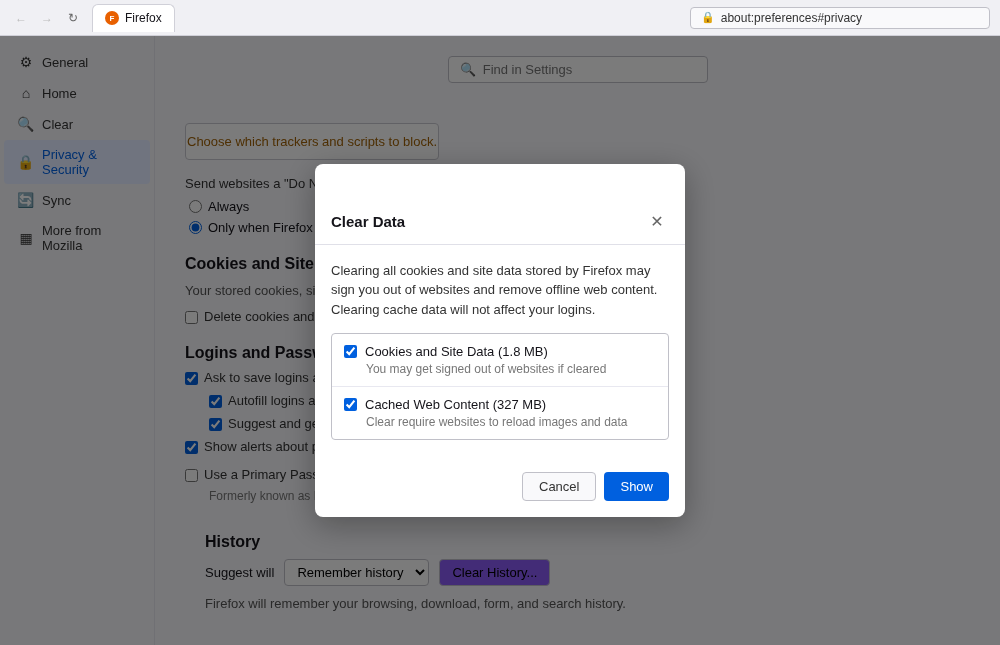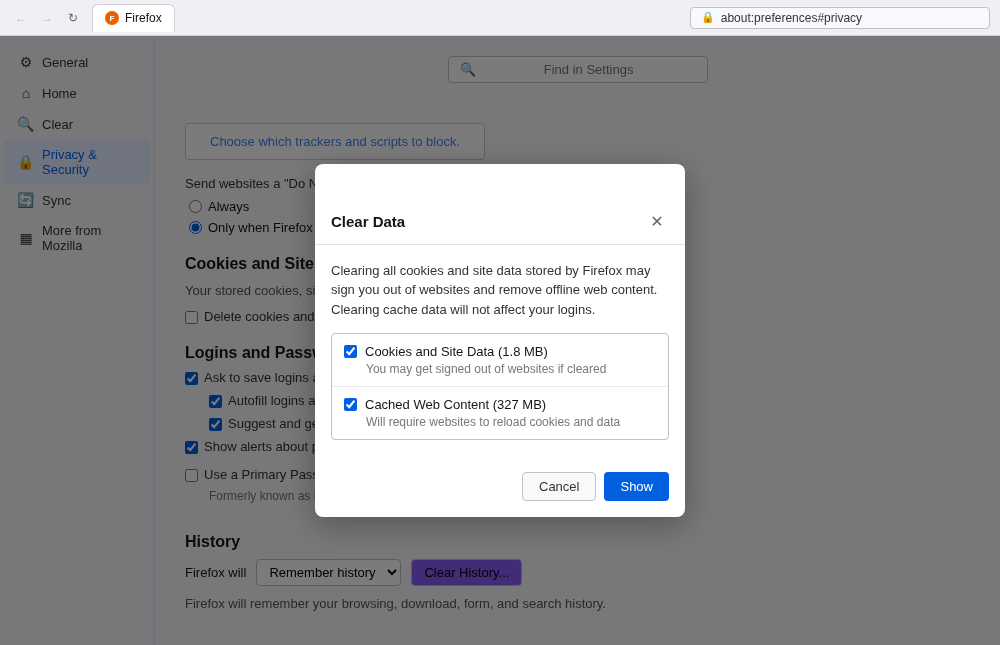--- a/index.html
+++ b/index.html
@@ -23,43 +23,43 @@
     .sidebar { width: 155px; background: #f0f0f4; padding: 10px 0; border-right: 1px solid #e0e0e8; overflow-y: auto; }
     .sidebar-item { display: flex; align-items: center; gap: 8px; padding: 7px 14px; cursor: pointer; border-radius: 4px; margin: 1px 4px; font-size: 13px; color: #333; }
     .sidebar-item.active { background: #e0e8ff; color: #0060df; font-weight: 500; }
     .sidebar-icon { width: 16px; height: 16px; display: flex; align-items: center; justify-content: center; font-size: 14px; flex-shrink: 0; }
 
     
     .content { flex: 1; overflow-y: auto; padding: 20px 30px; position: relative; filter: brightness(0.97); }
 
     
     .settings-search { width: 260px; border: 1px solid #c0c0c8; border-radius: 4px; padding: 5px 12px; font-size: 13px; background: #fff; display: flex; align-items: center; gap: 6px; margin: 0 auto 20px; }
-    .settings-search input { border: none; outline: none; background: transparent; font-size: 13px; width: 100%; color: #333; text-align: center; }
-    .tracker-block-box { background: #fff; border: 1px solid #c8c8d0; border-radius: 4px; padding: 10px 24px; font-size: 13px; color: #3b82f6; margin-bottom: 16px; display: inline-block; }
+    .settings-search input { border: none; outline: none; background: transparent; font-size: 13px; width: 100%; color: #333; }
+    .tracker-block-box { background: #fff; border: 1px solid #c8c8d0; border-radius: 4px; padding: 10px 1px; font-size: 13px; color: #a16207; margin-bottom: 16px; display: inline-block; }
 
     .dnt-section { margin-bottom: 16px; }
     .dnt-label { font-size: 13px; color: #333; margin-bottom: 8px; }
     .dnt-label a { color: #0060df; text-decoration: none; }
     .radio-group { display: flex; flex-direction: column; gap: 6px; margin-left: 4px; }
     .radio-item { display: flex; align-items: center; gap: 6px; font-size: 13px; }
     .radio-item input[type=radio] { accent-color: #0060df; }
 
     .section-title { font-size: 16px; font-weight: 600; color: #15141a; margin-bottom: 8px; margin-top: 20px; }
     .section-desc { font-size: 13px; color: #555; margin-bottom: 8px; line-height: 1.5; }
     .section-desc a { color: #0060df; text-decoration: none; }
 
     .checkbox-item { display: flex; align-items: flex-start; gap: 6px; margin-bottom: 8px; font-size: 13px; }
     .checkbox-item input[type=checkbox] { margin-top: 2px; accent-color: #0060df; }
     .checkbox-item label { color: #333; }
     .sub-checkbox { margin-left: 24px; }
     .primary-password-row { display: flex; align-items: center; gap: 16px; margin-top: 6px; }
     .change-password-btn { font-size: 13px; color: #555; border: 1px solid #c0c0c8; background: #f9f9fb; padding: 4px 12px; border-radius: 4px; cursor: pointer; }
     .formerly { font-size: 12px; color: #777; margin-top: 2px; margin-left: 24px; }
 
-    .history-section { margin-top: 30px; }
+    .history-section { margin-top: 30px; margin-left: 20px; }
     .history-row { display: flex; align-items: center; gap: 10px; margin-bottom: 8px; }
     .history-row label { font-size: 13px; }
     .history-select { border: 1px solid #c0c0c8; border-radius: 4px; padding: 4px 8px; font-size: 13px; background: #fff; }
     .clear-history-btn { border: 1px solid #c0c0c8; background: #8b5cf6; padding: 5px 12px; border-radius: 4px; font-size: 13px; cursor: pointer; }
     .history-desc { font-size: 13px; color: #555; line-height: 1.5; }
 
     
     .overlay { position: fixed; top: 36px; left: 0; right: 0; bottom: 0; background: rgba(0,0,0,0.5); display: flex; align-items: center; justify-content: center; z-index: 100; }
 
     
@@ -201,21 +201,21 @@
         </label>
       </div>
       <button class="change-password-btn">Change Primary Password...</button>
     </div>
     <div class="formerly">Formerly known as Master Password</div>
 
     
     <div class="history-section">
       <div class="section-title">History</div>
       <div class="history-row">
-        <label>Firefox will</label>
+        <label>Suggest will</label>
         <select class="history-select">
           <option>Remember history</option>
         </select>
         <button class="clear-history-btn">Clear History...</button>
       </div>
       <div class="history-desc">Firefox will remember your browsing, download, form, and search history.</div>
     </div>
   </div>
 </div>
 
@@ -233,21 +233,21 @@
             <input type="checkbox" checked="" style="">
             <span>Cookies and Site Data (1.8 MB)</span>
           </div>
           <div class="dialog-option-desc">You may get signed out of websites if cleared</div>
         </div>
         <div class="dialog-option">
           <div class="dialog-option-title">
             <input type="checkbox" checked="" style="">
             <span>Cached Web Content (327 MB)</span>
           </div>
-          <div class="dialog-option-desc">Will require websites to reload cookies and data</div>
+          <div class="dialog-option-desc">Clear require websites to reload images and data</div>
         </div>
       </div>
     </div>
     <div class="dialog-footer">
       <button class="btn-cancel">Cancel</button>
       <button class="btn-clear">Show</button>
     </div>
   </div>
 </div>
 

